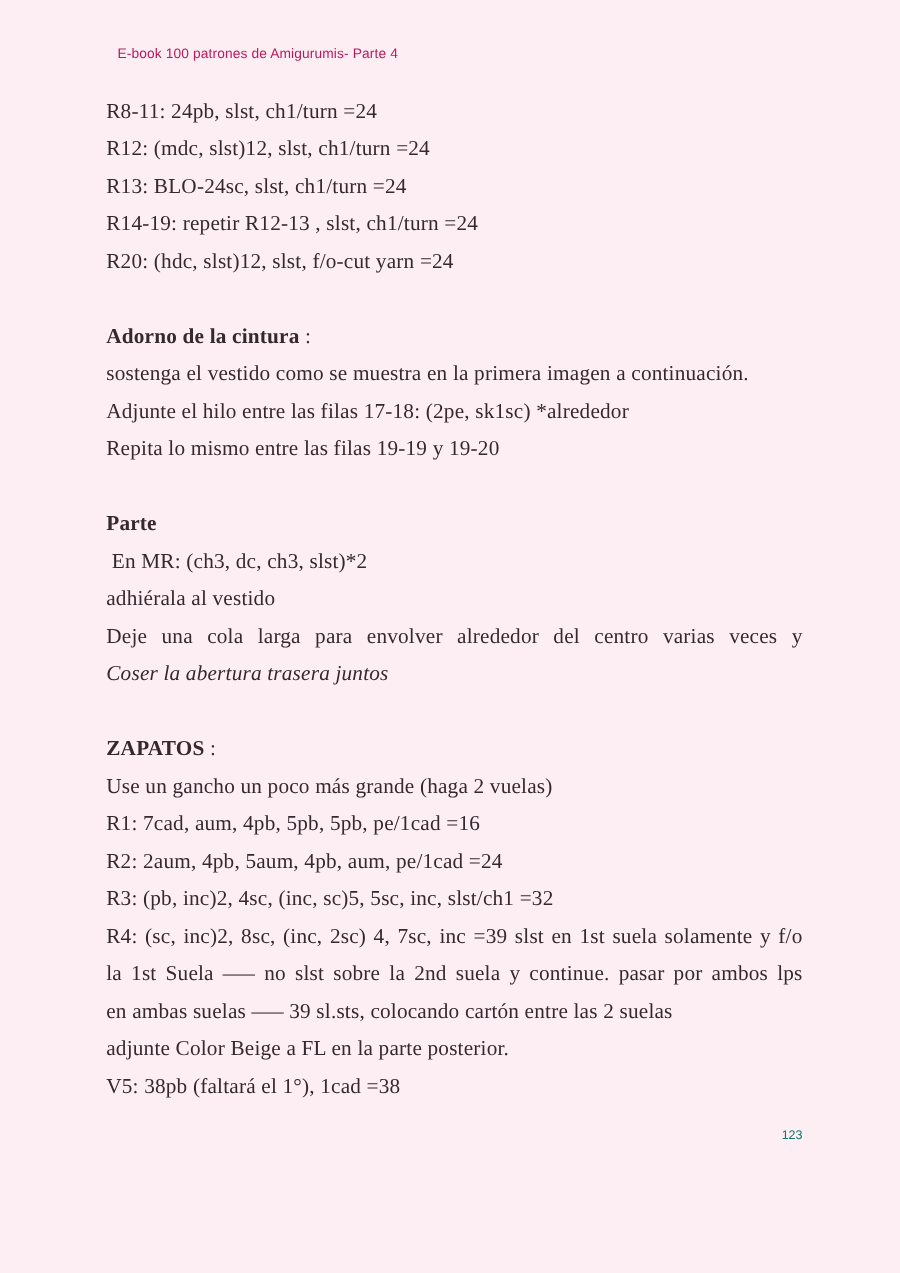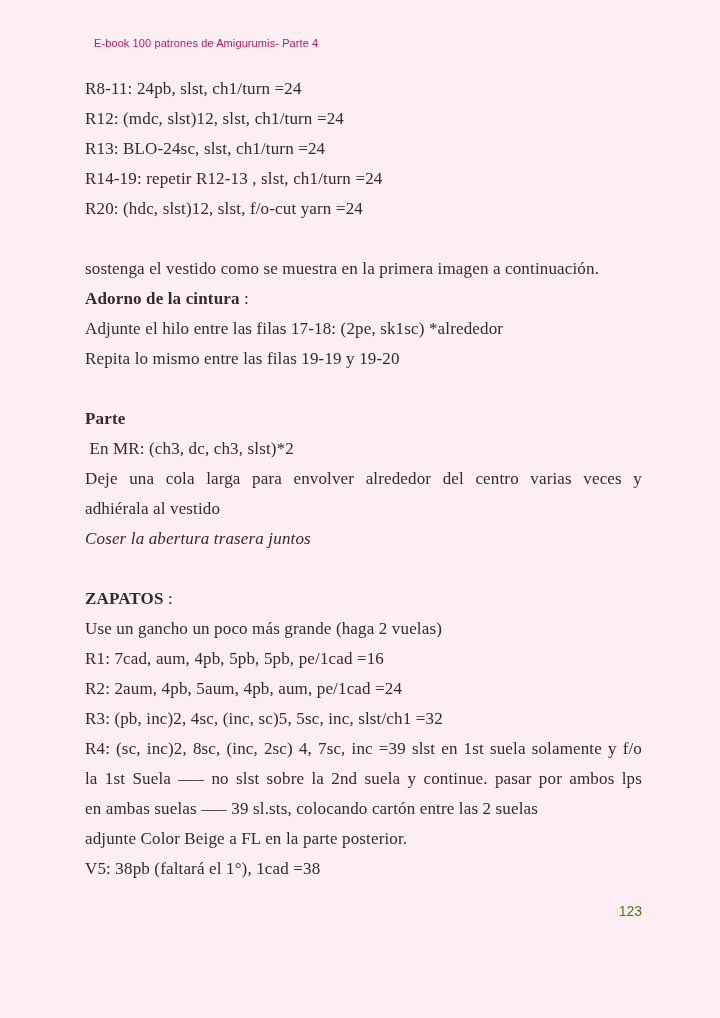--- a/index.html
+++ b/index.html
@@ -59,46 +59,46 @@
   .suffix {
     font-weight: normal;
   }
   .page-number {
     position: absolute;
     left: 85px;
     top: 903px;
     width: 557px;
     text-align: right;
     font-family: "Liberation Sans", sans-serif;
-    font-size: 14px;
-    color: #4d7c0f;
+    font-size: 10px;
+    color: #0f766e;
   }
 </style>
 </head>
 <body>
 
 <div class="page">
   <div class="header">E-book 100 patrones de Amigurumis- Parte 4</div>
 
   <div class="content" id="content">
       <div class="line"><span>R8-11: 24pb, slst, ch1/turn =24</span></div>
       <div class="line"><span>R12: (mdc, slst)12, slst, ch1/turn =24</span></div>
       <div class="line"><span>R13: BLO-24sc, slst, ch1/turn =24</span></div>
       <div class="line"><span>R14-19: repetir R12-13 , slst, ch1/turn =24</span></div>
       <div class="line"><span>R20: (hdc, slst)12, slst, f/o-cut yarn =24</span></div>
       <div class="line spacer"></div>
+      <div class="line bold"><span>Adorno de la cintura</span><span class="suffix"> :</span></div>
       <div class="line"><span>sostenga el vestido como se muestra en la primera imagen a continuación.</span></div>
-      <div class="line bold"><span>Adorno de la cintura</span><span class="suffix"> :</span></div>
       <div class="line"><span>Adjunte el hilo entre las filas 17-18: (2pe, sk1sc) *alrededor</span></div>
       <div class="line"><span>Repita lo mismo entre las filas 19-19 y 19-20</span></div>
       <div class="line spacer"></div>
       <div class="line bold"><span>Parte</span></div>
       <div class="line"><span> En MR: (ch3, dc, ch3, slst)*2</span></div>
+      <div class="line"><span>adhiérala al vestido</span></div>
       <div class="line justify"><span>Deje una cola larga para envolver alrededor del centro varias veces y</span></div>
-      <div class="line"><span>adhiérala al vestido</span></div>
       <div class="line italic"><span>Coser la abertura trasera juntos</span></div>
       <div class="line spacer"></div>
       <div class="line bold"><span>ZAPATOS</span><span class="suffix"> :</span></div>
       <div class="line"><span>Use un gancho un poco más grande (haga 2 vuelas)</span></div>
       <div class="line"><span>R1: 7cad, aum, 4pb, 5pb, 5pb, pe/1cad =16</span></div>
       <div class="line"><span>R2: 2aum, 4pb, 5aum, 4pb, aum, pe/1cad =24</span></div>
       <div class="line"><span>R3: (pb, inc)2, 4sc, (inc, sc)5, 5sc, inc, slst/ch1 =32</span></div>
       <div class="line justify"><span>R4: (sc, inc)2, 8sc, (inc, 2sc) 4, 7sc, inc =39 slst en 1st suela solamente y f/o</span></div>
       <div class="line justify"><span>la 1st Suela —– no slst sobre la 2nd suela y continue. pasar por ambos lps</span></div>
       <div class="line"><span>en ambas suelas —– 39 sl.sts, colocando cartón entre las 2 suelas</span></div>

